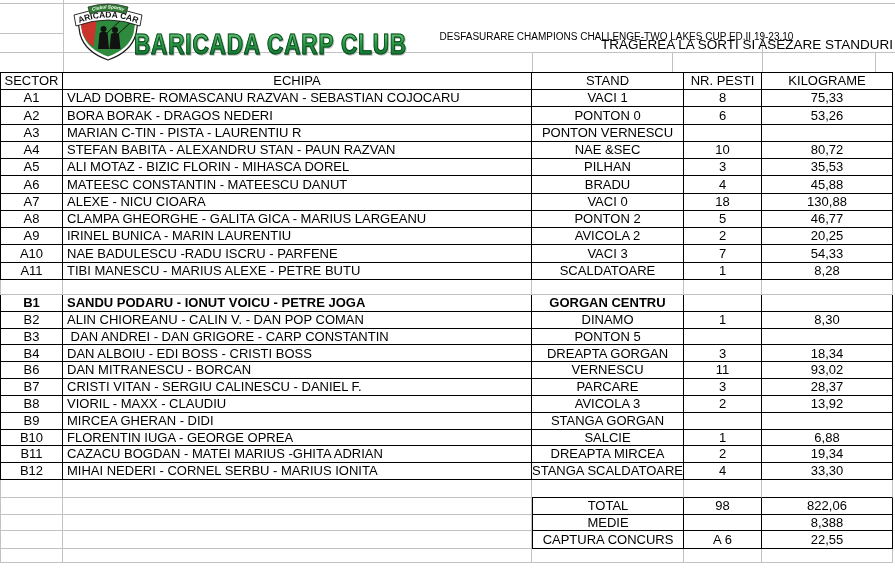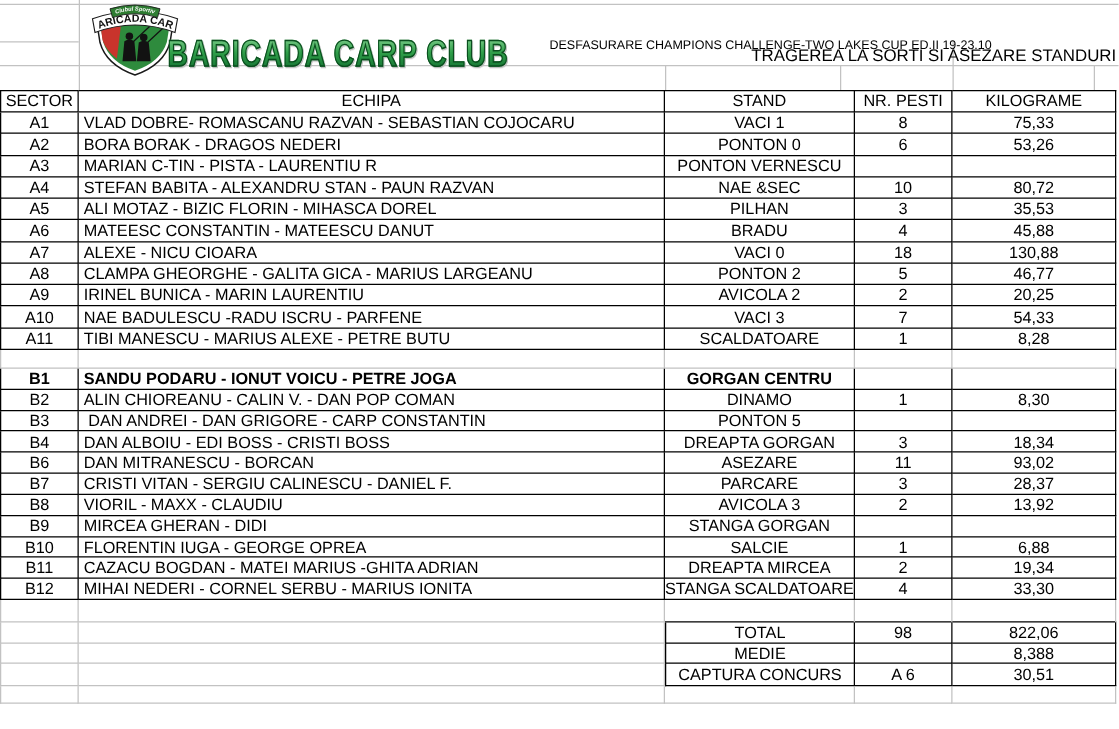--- a/index.html
+++ b/index.html
@@ -228,21 +228,21 @@
         <tr style="height: 16.83px;">
           <td class="bk lb c">B4</td>
           <td class="bk echipa">DAN ALBOIU - EDI BOSS - CRISTI BOSS</td>
           <td class="bk c">DREAPTA GORGAN</td>
           <td class="bk c">3</td>
           <td class="bk c">18,34</td>
         </tr>
         <tr style="height: 16.83px;">
           <td class="bk lb c">B6</td>
           <td class="bk echipa">DAN MITRANESCU - BORCAN</td>
-          <td class="bk c">ASEZARE</td>
+          <td class="bk c">VERNESCU</td>
           <td class="bk c">11</td>
           <td class="bk c">93,02</td>
         </tr>
         <tr style="height: 16.83px;">
           <td class="bk lb c">B7</td>
           <td class="bk echipa">CRISTI VITAN - SERGIU CALINESCU - DANIEL F.</td>
           <td class="bk c">PARCARE</td>
           <td class="bk c">3</td>
           <td class="bk c">28,37</td>
         </tr>
@@ -300,21 +300,21 @@
           <td class="gy"></td>
           <td class="bk lb c">MEDIE</td>
           <td class="bk c"></td>
           <td class="bk c">8,388</td>
         </tr>
         <tr style="height: 18px;">
           <td class="gy lg"></td>
           <td class="gy"></td>
           <td class="bk lb c">CAPTURA CONCURS</td>
           <td class="bk c">A 6</td>
-          <td class="bk c">30,51</td>
+          <td class="bk c">22,55</td>
         </tr>
         <tr style="height: 14px;">
           <td class="gy lg"></td>
           <td class="gy"></td>
           <td class="gy"></td>
           <td class="gy"></td>
           <td class="gy"></td>
         </tr>
       </tbody>
   </table>

